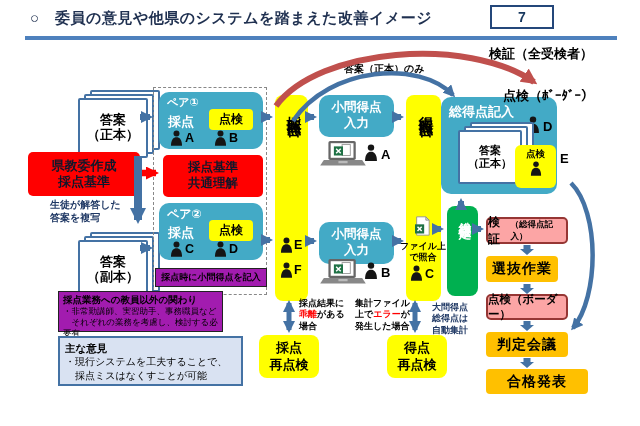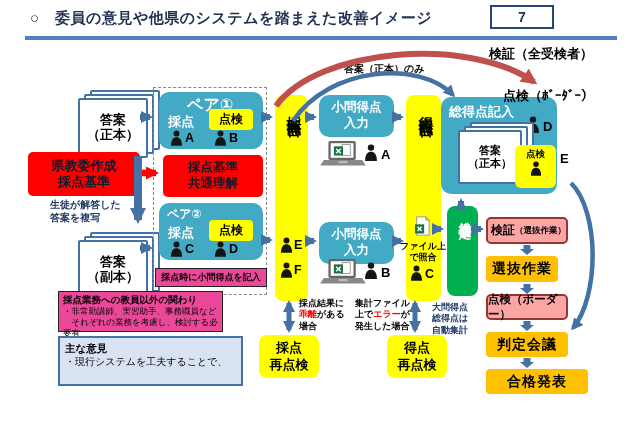--- a/index.html
+++ b/index.html
@@ -18,21 +18,21 @@
           display:flex;flex-direction:column;justify-content:center;line-height:1.25;}
   .chip{background:#FFFF00;border-radius:4px;color:#000;font-weight:bold;text-align:center;}
   .ycol{background:#FFFF00;border-radius:8px;}
   .gcol{background:#00B050;border-radius:8px;}
   .gold{background:#FFC000;border-radius:4px;color:#000;font-weight:bold;text-align:center;
         display:flex;align-items:center;justify-content:center;letter-spacing:1px;}
   .brick{background:#fca5a5;border:2px solid #963634;border-radius:5px;color:#000;font-weight:bold;
          display:flex;align-items:center;justify-content:flex-end;}
   .vt{writing-mode:vertical-rl;text-orientation:upright;font-weight:bold;letter-spacing:2px;}
   .dashedbox{border:1.5px dashed #888;}
-  .notebox{background:#ec4899;border:1.5px solid #222;}
+  .notebox{background:#a21caf;border:1.5px solid #222;}
   .opnbox{background:#D9E2F2;border:2px solid #4472A4;}
   .yrc{background:#FFFF00;border-radius:8px;color:#000;font-weight:bold;text-align:center;
        display:flex;flex-direction:column;justify-content:center;font-size:13px;line-height:1.3;}
   
   .stack{position:absolute;}
   .pg{position:absolute;left:12px;top:0;width:100%;height:100%;background:#fff;
       border:2px solid #4472A4;border-radius:2px;}
   .p3{transform:translate(12px,-8px);} .p2{transform:translate(6px,-4px);}
   .pgin{display:flex;flex-direction:column;justify-content:center;align-items:center;height:100%;
         font-weight:bold;line-height:1.15;}
@@ -127,21 +127,21 @@
       <div class="pgin" style="font-size:13px;">
         <span>答案</span>
         <span>（副本）</span>
       </div>
     </div>
   </div>
 
   <div class="b dashedbox" style="left:153px;top:87px;width:114px;height:208px;"></div>
 
   <div class="b teal" style="left:159px;top:92px;width:104px;height:57px;">
-    <span class="b" style="left:8px;top:3px;font-size:16px;margin-left:20px;">ペア①</span>
+    <span class="b" style="left:8px;top:3px;font-size:11px;">ペア①</span>
     <span class="b" style="left:9px;top:21px;font-size:13px;">採点</span>
     <span class="b chip" style="left:50px;top:17px;width:44px;height:21px;font-size:12px;line-height:21px;">点検</span>
     <svg class="b pers" style="left:11px;top:38px;" viewBox="0 0 20 24">
         <circle cx="10" cy="5" r="4.6"></circle>
         <path d="M1.5 24 C1.5 14.5 5.2 10.8 10 10.8 C14.8 10.8 18.5 14.5 18.5 24 Z"></path>
       </svg>
     <span class="mem" style="left:26px;top:39px;">A</span>
     <svg class="b pers" style="left:55px;top:38px;" viewBox="0 0 20 24">
         <circle cx="10" cy="5" r="4.6"></circle>
         <path d="M1.5 24 C1.5 14.5 5.2 10.8 10 10.8 C14.8 10.8 18.5 14.5 18.5 24 Z"></path>
@@ -273,21 +273,21 @@
     </div>
   </div>
   <span class="mem" style="left:560px;top:151px;font-size:13px;">E</span>
 
   <div class="b bold" style="left:344px;top:62px;font-size:10px;">答案（正本）のみ</div>
   <div class="b bold" style="left:489px;top:45px;font-size:13px;">検証（全受検者）</div>
   <div class="b bold" style="left:503px;top:87px;font-size:13px;">点検（ﾎﾞｰﾀﾞｰ）</div>
 
   <div class="b brick" style="left:486px;top:217px;width:82px;height:27px;">
     <span style="font-size:12px;">検証</span>
-    <span style="font-size:8.5px;font-weight:bold;">（選抜作業）</span>
+    <span style="font-size:8.5px;font-weight:bold;">（総得点記入）</span>
   </div>
   <div class="b gold" style="left:486px;top:256px;width:72px;height:26px;font-size:14px;">選抜作業</div>
   <div class="b brick" style="left:486px;top:294px;width:82px;height:26px;font-size:11.5px;">点検（ボーダー）</div>
   <div class="b gold" style="left:486px;top:332px;width:82px;height:25px;font-size:14px;">判定会議</div>
   <div class="b gold" style="left:486px;top:369px;width:102px;height:25px;font-size:14px;">合格発表</div>
 
   <div class="b sm" style="left:299px;top:298px;">
     <div>採点結果に</div>
     <div><span class="hl">乖離</span><span>がある</span></div>
     <div>場合</div>
@@ -312,15 +312,16 @@
   </div>
 
   <div class="b notebox" style="left:58px;top:291px;width:165px;height:41px;padding:2px 4px;line-height:1.3;">
     <div style="font-size:9.5px;font-weight:bold;">採点業務への教員以外の関わり</div>
     <div style="font-size:8.5px;">・非常勤講師、実習助手、事務職員など</div>
     <div style="font-size:8.5px;">　それぞれの業務を考慮し、検討する必要有</div>
   </div>
   <div class="b opnbox" style="left:58px;top:336px;width:185px;height:50px;padding:3px 5px;line-height:1.35;">
     <div style="font-size:10.5px;font-weight:bold;">主な意見</div>
     <div style="font-size:10px;">・現行システムを工夫することで、</div>
+    <div style="font-size:10px;">　採点ミスはなくすことが可能</div>
   </div>
 
 </div>
 
 </body></html>

